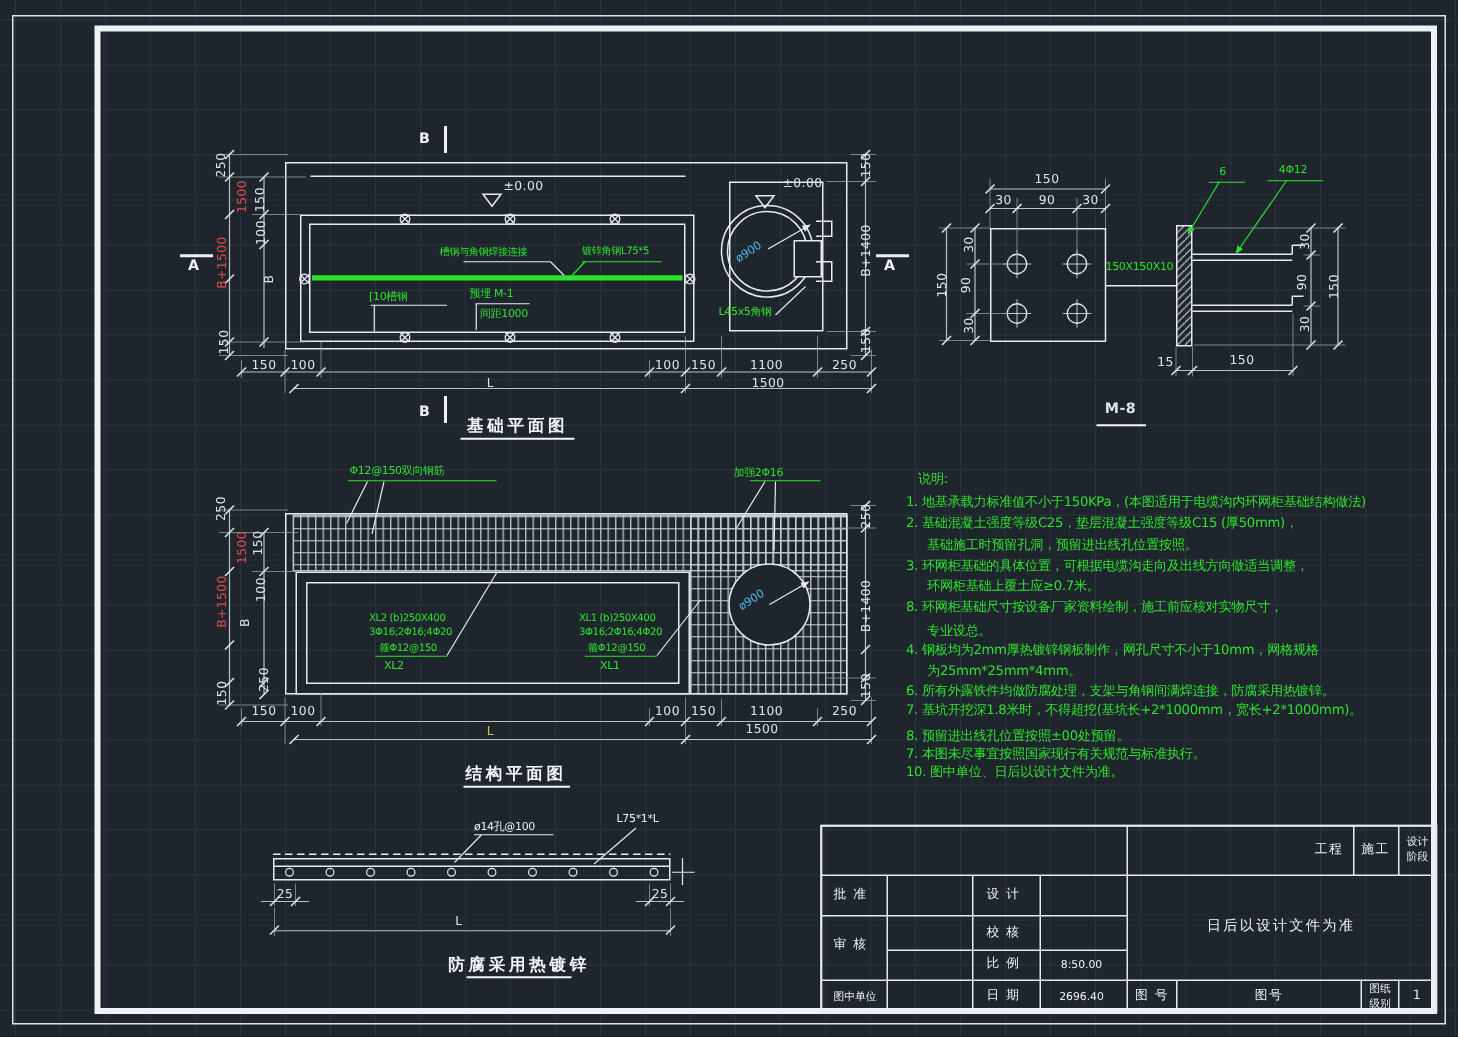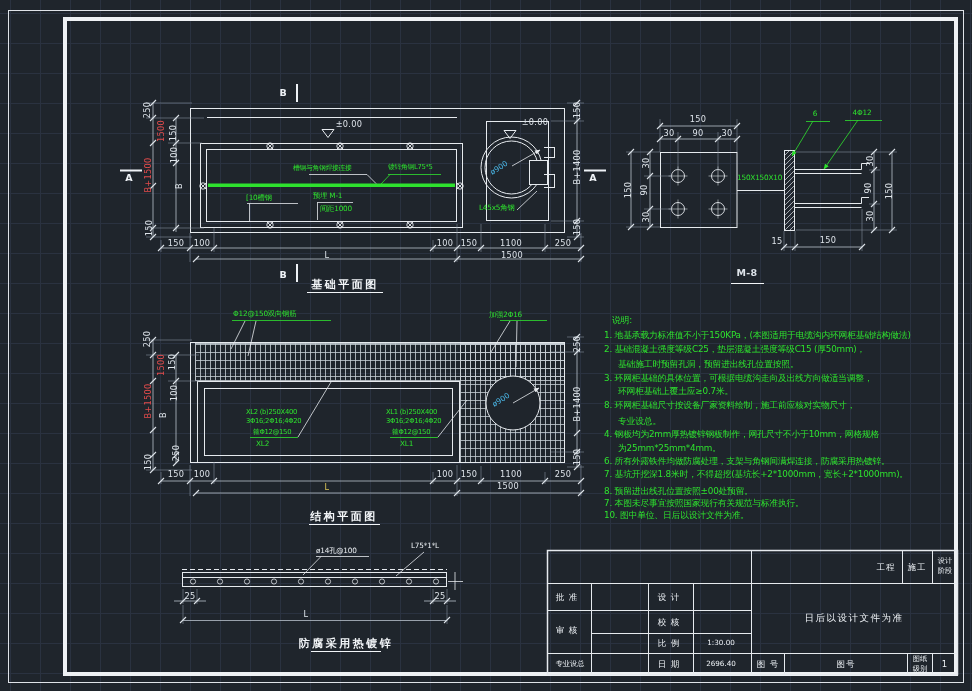--- a/index.html
+++ b/index.html
@@ -399,23 +399,23 @@
 <span class="t c tb" style="left:886px;top:567px">工程</span>
 <span class="t c tb" style="left:917px;top:567px">施工</span>
 <span class="t c tb tbs" style="left:945px;top:561px">设计</span>
 <span class="t c tb tbs" style="left:945px;top:571px">阶段</span>
 <span class="t c tb" style="left:567px;top:597px">批 准</span>
 <span class="t c tb" style="left:567px;top:630px">审 核</span>
 <span class="t c tb" style="left:669px;top:597px">设 计</span>
 <span class="t c tb" style="left:669px;top:622px">校 核</span>
 <span class="t c tb" style="left:669px;top:643px">比 例</span>
 <span class="t c tb" style="left:669px;top:664px">日 期</span>
-<span class="t c tb tbs" style="left:721px;top:643px">1:30.00</span>
+<span class="t c tb tbs" style="left:721px;top:643px">8:50.00</span>
 <span class="t c tb tbs" style="left:721px;top:664px">2696.40</span>
-<span class="t c tb tbs" style="left:570px;top:664px">专业设总</span>
+<span class="t c tb tbs" style="left:570px;top:664px">图中单位</span>
 <span class="t c tb tbt" style="left:854px;top:618px">日后以设计文件为准</span>
 <span class="t c tb" style="left:768px;top:664px">图 号</span>
 <span class="t c tb" style="left:846px;top:664px">图号</span>
 <span class="t c tb tbs" style="left:920px;top:659px">图纸</span>
 <span class="t c tb tbs" style="left:920px;top:669px">级别</span>
 <span class="t c tb" style="left:945px;top:664px">1</span>
 
 </div>
 
 </body></html>

